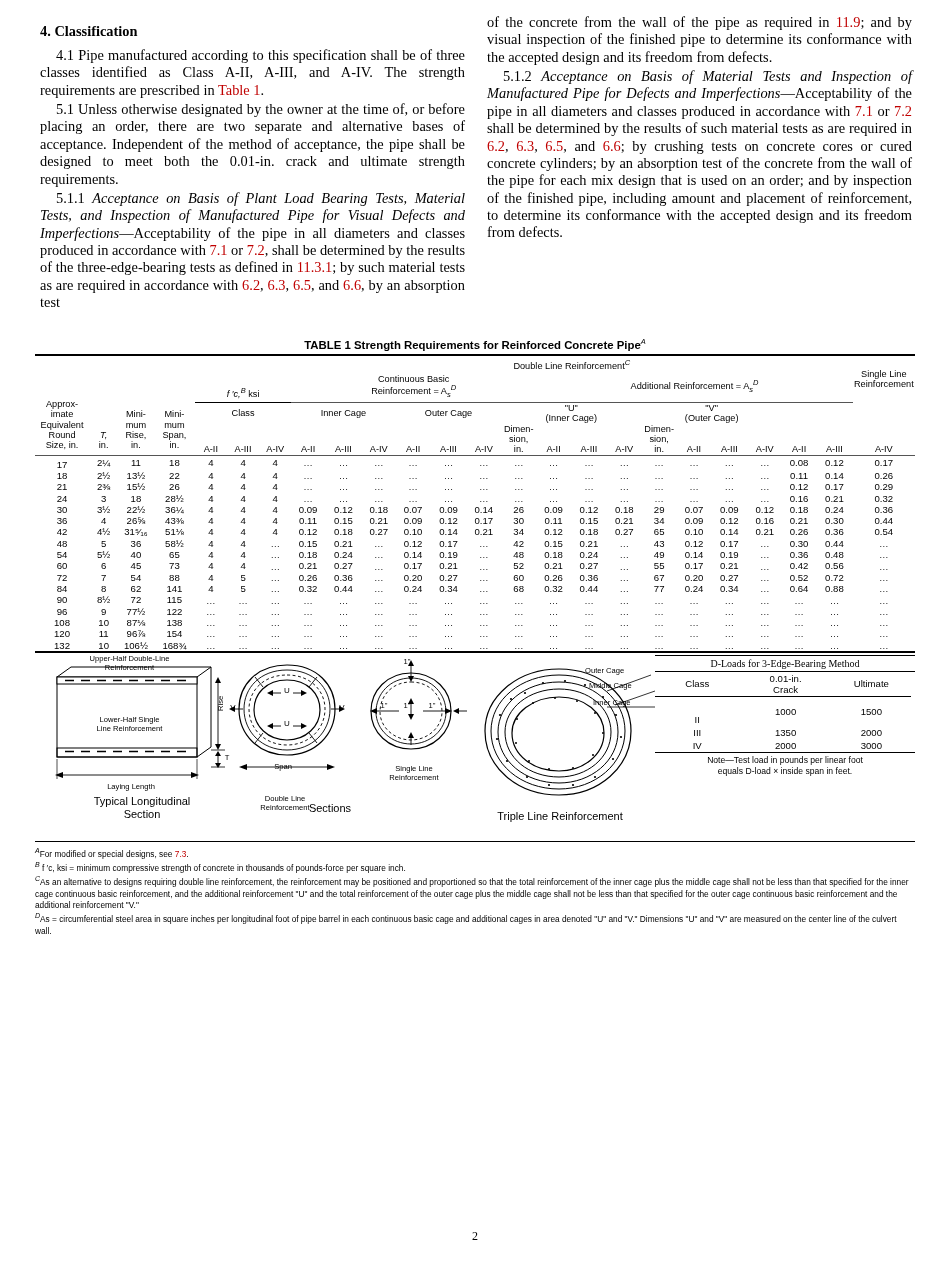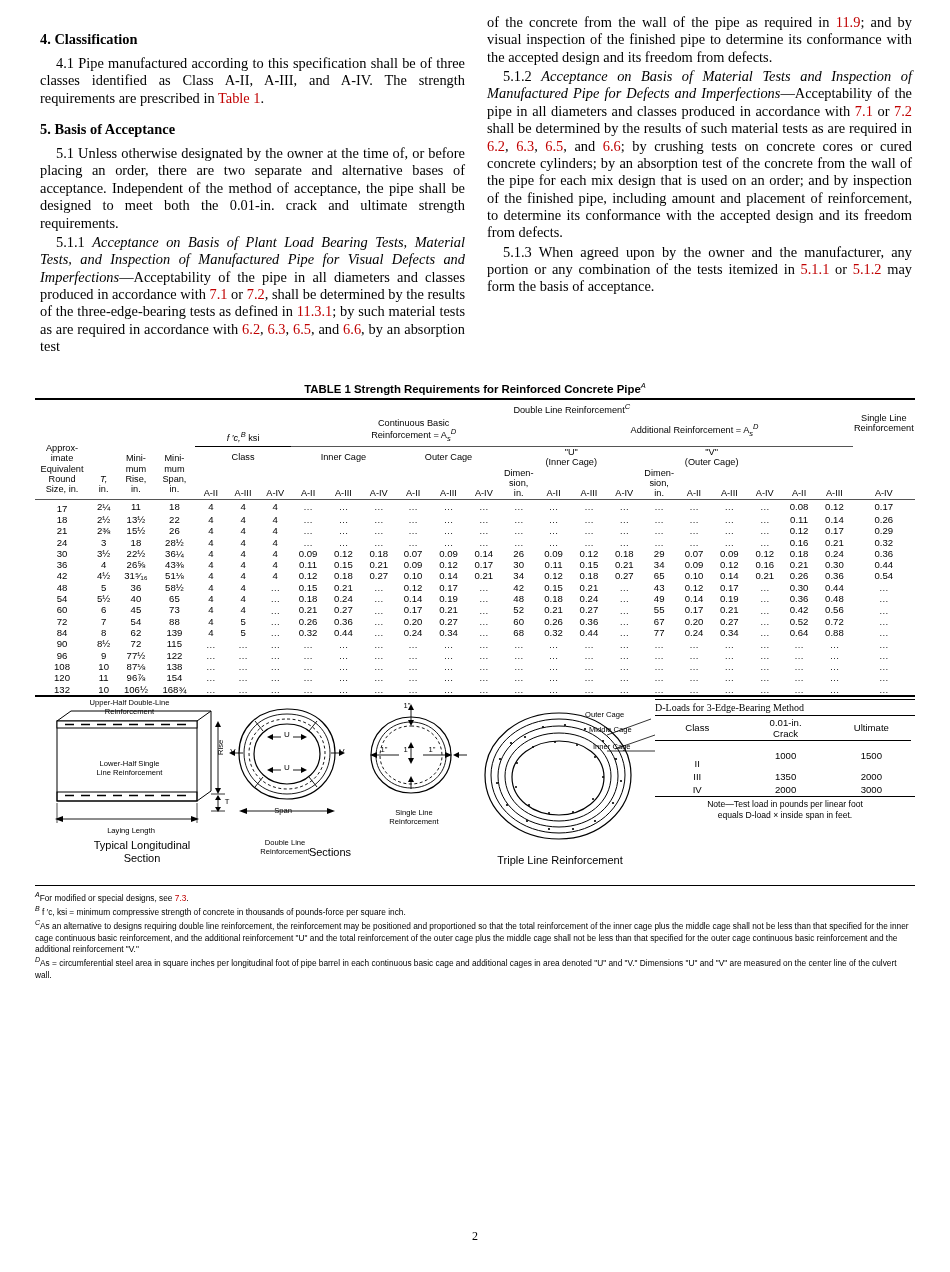--- a/index.html
+++ b/index.html
@@ -39,21 +39,21 @@
     padding: 14px 38px 0 40px;
   }
   .col { width: 430px; }
   h3.sec-head {
     font-family: "Liberation Serif", serif;
     font-weight: bold;
     font-size: 14.4px;
     margin: 13px 0 7px 0;
     line-height: 1.25;
   }
-  h3.sec-head:first-child { margin-top: 16px; }
+  h3.sec-head:first-child { margin-top: 8px; }
   p.para {
     margin: 0 0 0 0;
     font-size: 14.4px;
     line-height: 1.205;
     text-align: justify;
     text-indent: 16px;
     hyphens: auto;
   }
   p.para + p.para { margin-top: 2px; }
   .ref { color: #c00000; }
@@ -116,21 +116,21 @@
   }
 
   
   table.dload {
     width: 256px;
     border-collapse: collapse;
     font-family: "Liberation Sans", sans-serif;
     font-size: 9.6px;
   }
   table.dload td, table.dload th { padding: 1px 2px; text-align: center; font-weight: normal; }
-  .dl-title { font-size: 10px; text-align: left; padding-bottom: 2px;}
+  .dl-title { font-size: 10px; text-align: center; padding-bottom: 2px;}
   .dl-note { font-family: "Liberation Sans", sans-serif; font-size: 8.6px; text-align: center; line-height: 1.25; padding-top: 2px;}
 
   
   .footnotes {
     width: 880px;
     margin: 0 auto;
     font-family: "Liberation Sans", sans-serif;
     font-size: 8.3px;
     line-height: 1.38;
     padding-top: 4px;
@@ -152,32 +152,30 @@
 
 <div class="page">
 
 
   <div class="columns">
 
     <div class="col">
       <h3 class="sec-head">4.  Classification</h3>
       <p class="para"><span>4.1</span> <span>Pipe manufactured according to this specification shall be of three classes identified as Class A-II, A-III, and A-IV. The strength requirements are prescribed in </span><span class="ref">Table 1</span><span>.</span></p>
 
-      <h3 class="sec-head">5.  Basis of Acceptance</h3>
       <p class="para"><span>5.1</span> <span>Unless otherwise designated by the owner at the time of, or before placing an order, there are two separate and alternative bases of acceptance. Independent of the method of acceptance, the pipe shall be designed to meet both the 0.01-in. crack and ultimate strength requirements.</span></p>
 
       <p class="para"><span>5.1.1</span> <span class="it">Acceptance on Basis of Plant Load Bearing Tests, Material Tests, and Inspection of Manufactured Pipe for Visual Defects and Imperfections</span><span>—Acceptability of the pipe in all diameters and classes produced in accordance with </span><span class="ref">7.1</span><span> or </span><span class="ref">7.2</span><span>, shall be determined by the results of the three-edge-bearing tests as defined in </span><span class="ref">11.3.1</span><span>; by such material tests as are required in accordance with </span><span class="ref">6.2</span><span>, </span><span class="ref">6.3</span><span>, </span><span class="ref">6.5</span><span>, and </span><span class="ref">6.6</span><span>, by an absorption test</span></p>
     </div>
 
     <div class="col">
       <p class="para" style="text-indent:0"><span>of the concrete from the wall of the pipe as required in </span><span class="ref">11.9</span><span>; and by visual inspection of the finished pipe to determine its conformance with the accepted design and its freedom from defects.</span></p>
 
       <p class="para"><span>5.1.2</span> <span class="it">Acceptance on Basis of Material Tests and Inspection of Manufactured Pipe for Defects and Imperfections</span><span>—Acceptability of the pipe in all diameters and classes produced in accordance with </span><span class="ref">7.1</span><span> or </span><span class="ref">7.2</span><span> shall be determined by the results of such material tests as are required in </span><span class="ref">6.2</span><span>, </span><span class="ref">6.3</span><span>, </span><span class="ref">6.5</span><span>, and </span><span class="ref">6.6</span><span>; by crushing tests on concrete cores or cured concrete cylinders; by an absorption test of the concrete from the wall of the pipe for each mix design that is used on an order; and by inspection of the finished pipe, including amount and placement of reinforcement, to determine its conformance with the accepted design and its freedom from defects.</span></p>
 
-      <p class="para"><span>5.1.3</span> <span>When agreed upon by the owner and the manufacturer, any portion or any combination of the tests itemized in </span><span class="ref">5.1.1</span><span> or </span><span class="ref">5.1.2</span><span> may form the basis of acceptance.</span></p>
     </div>
   </div>
 
   <div class="table-wrap">
     <div class="tbl-title"><span>TABLE 1 Strength Requirements for Reinforced Concrete Pipe</span><span class="sup">A</span></div>
 
     <table class="main">
       <colgroup>
         <col style="width:52px">
           <col style="width:28px">
@@ -563,21 +561,21 @@
             <td class="d">0.27</td>
             <td class="dots">…</td>
             <td class="d">0.52</td>
             <td class="d">0.72</td>
             <td class="dots">…</td>
           </tr>
           <tr>
             <td class="d">84</td>
             <td class="d">8</td>
             <td class="d">62</td>
-            <td class="d">139</td>
+            <td class="d">141</td>
             <td class="d">4</td>
             <td class="d">5</td>
             <td class="dots">…</td>
             <td class="d">0.32</td>
             <td class="d">0.44</td>
             <td class="dots">…</td>
             <td class="d">0.24</td>
             <td class="d">0.34</td>
             <td class="dots">…</td>
             <td class="d">68</td>

